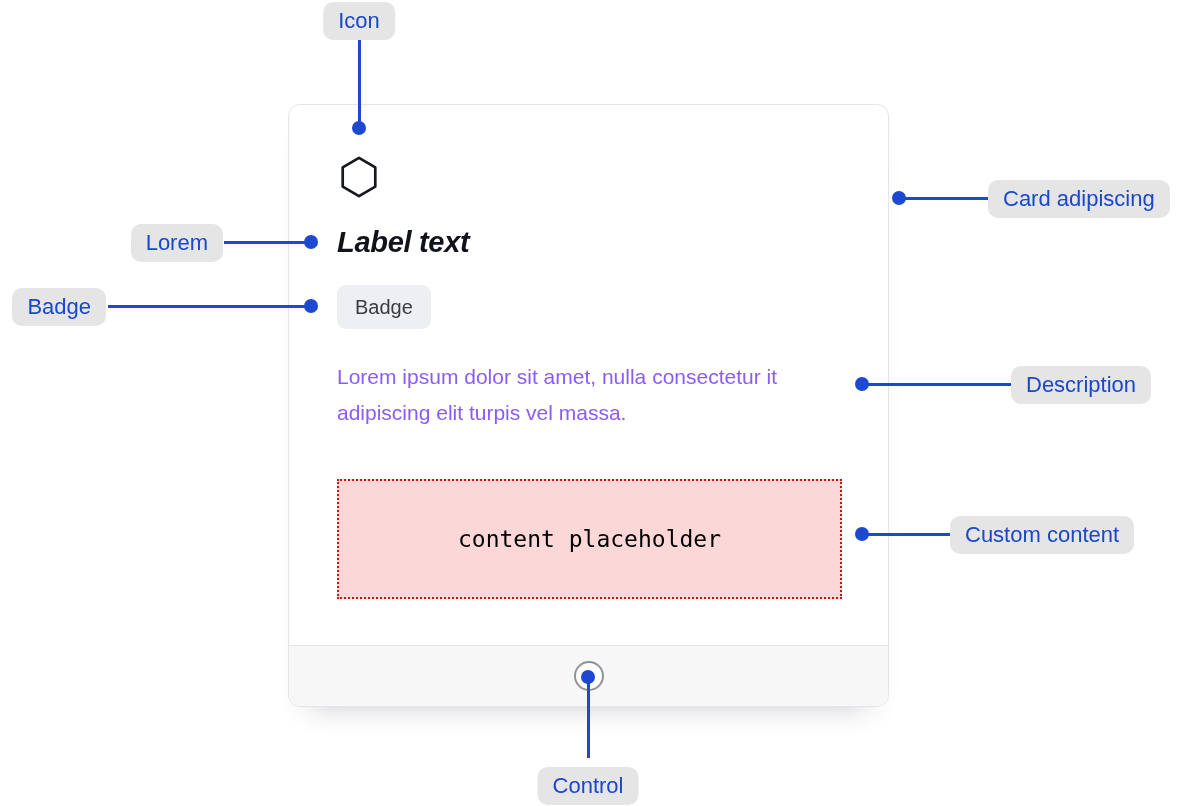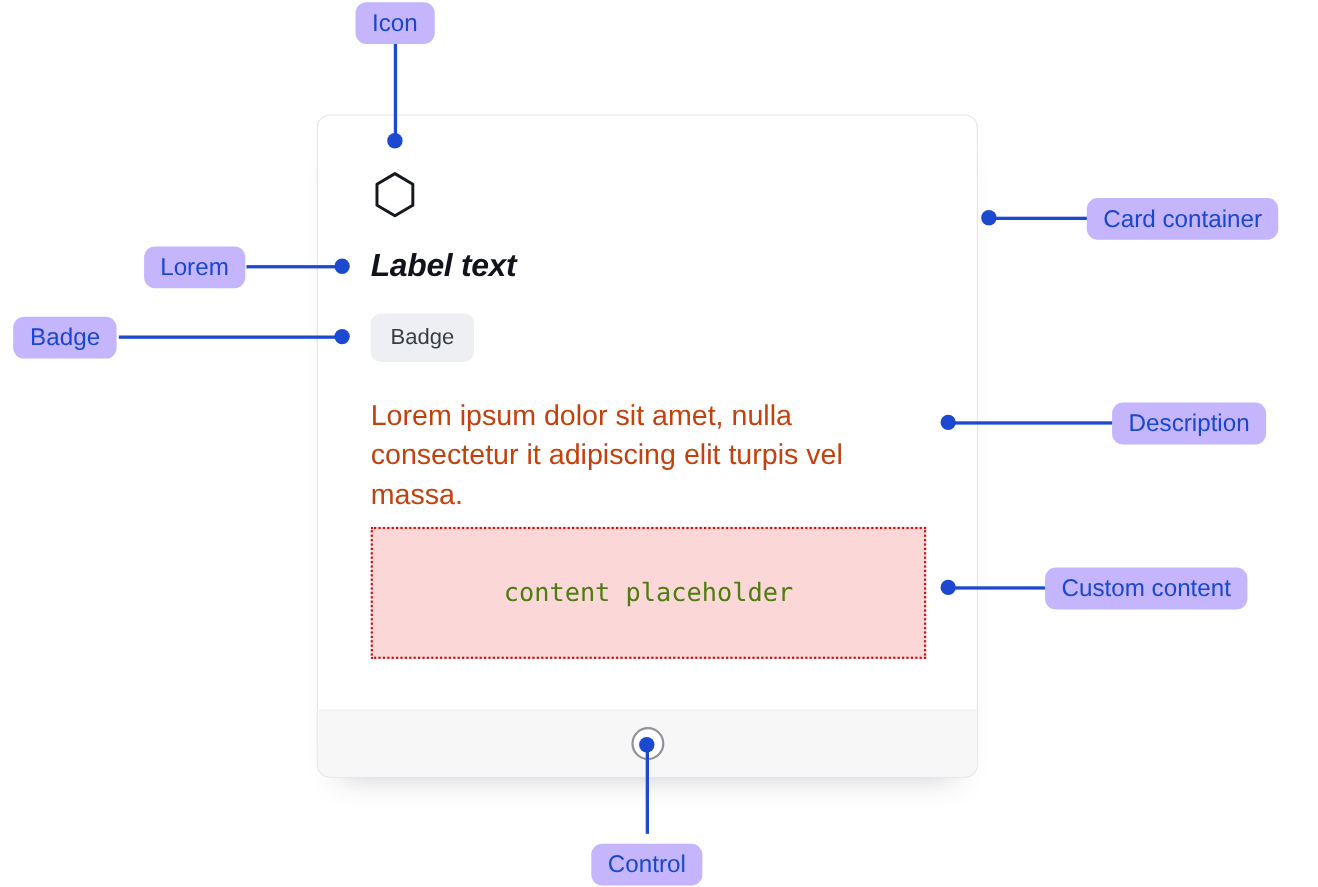--- a/index.html
+++ b/index.html
@@ -46,36 +46,36 @@
     color: #373c43;
     font-size: 20px;
     line-height: 20px;
     padding: 12px 18px;
     border-radius: 9px;
   }
   .card-desc {
     position: absolute;
     left: 48px; top: 254px;
     width: 482px;
-    font-size: 26px;
+    font-size: 21px;
     line-height: 36px;
-    color: #c2410c;
+    color: #8b5cf6;
   }
   .card-placeholder {
     position: absolute;
     left: 48px; top: 374px;
     width: 505px; height: 120px;
     background: #fbd7d7;
     border: 2px dotted #ce1212;
     display: flex;
     align-items: center;
     justify-content: center;
     font-family: "DejaVu Sans Mono", monospace;
     font-size: 23px;
-    color: #4d7c0f;
+    color: #000000;
   }
   .card-footer {
     position: absolute;
     left: 0; right: 0; bottom: 0;
     height: 61px;
     background: #f7f7f8;
     border-top: 1px solid #e4e5e9;
     border-radius: 0 0 11px 11px;
     display: flex;
     align-items: center;
@@ -84,21 +84,21 @@
   .control-circle {
     width: 30px; height: 30px;
     border-radius: 50%;
     border: 2px solid #8f939a;
     background: #ffffff;
   }
 
   
   .pill {
     position: absolute;
-    background: #c4b5fd;
+    background: #e5e5e5;
     color: #1947cd;
     font-size: 22px;
     line-height: 22px;
     font-weight: 500;
     padding: 8px 15px;
     border-radius: 10px;
     white-space: nowrap;
   }
   .line {
     position: absolute;
@@ -157,21 +157,21 @@
     <div class="card-placeholder">content placeholder</div>
 
     <div class="card-footer">
       <div class="control-circle"></div>
     </div>
   </div>
 
   <div class="pill pill-icon">Icon</div>
   <div class="pill pill-label">Lorem</div>
   <div class="pill pill-badge">Badge</div>
-  <div class="pill pill-card">Card container</div>
+  <div class="pill pill-card">Card adipiscing</div>
   <div class="pill pill-desc">Description</div>
   <div class="pill pill-custom">Custom content</div>
   <div class="pill pill-control">Control</div>
 
   <div class="line v line-icon"></div>
   <div class="line h line-label"></div>
   <div class="line h line-badge"></div>
   <div class="line h line-card"></div>
   <div class="line h line-desc"></div>
   <div class="line h line-custom"></div>

